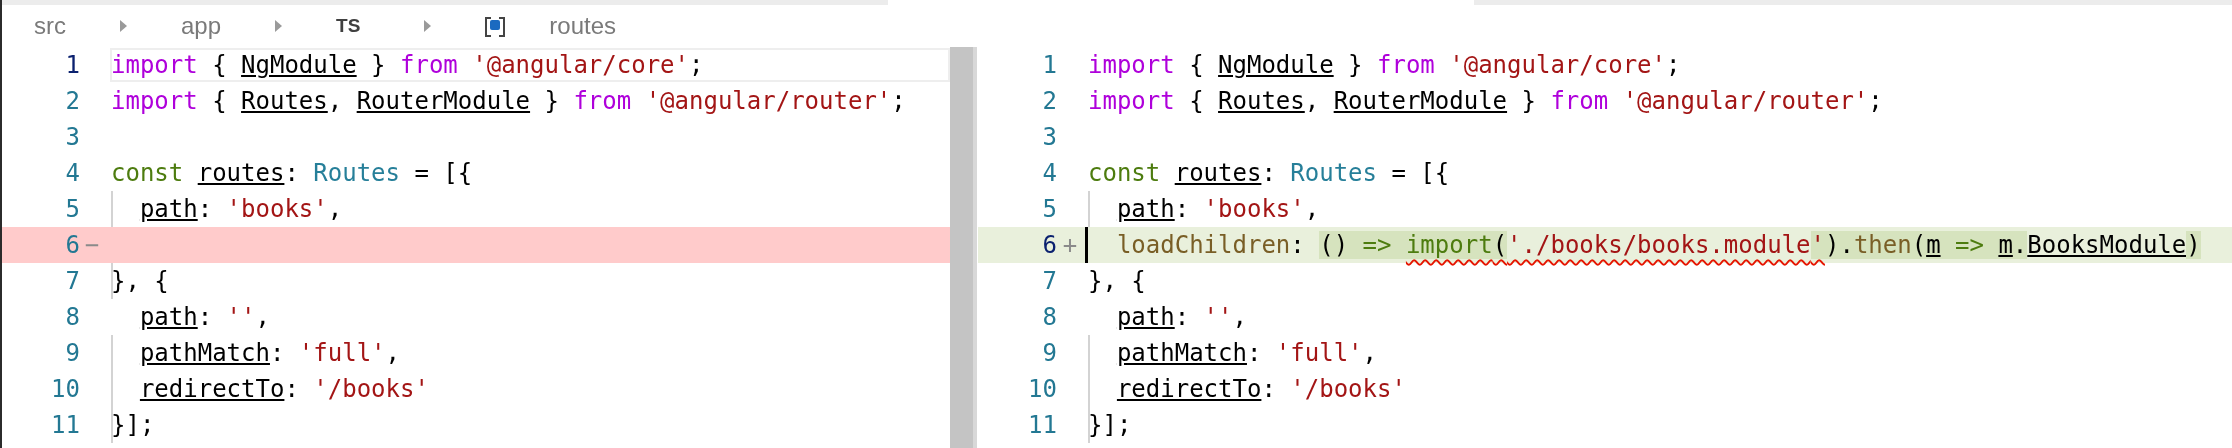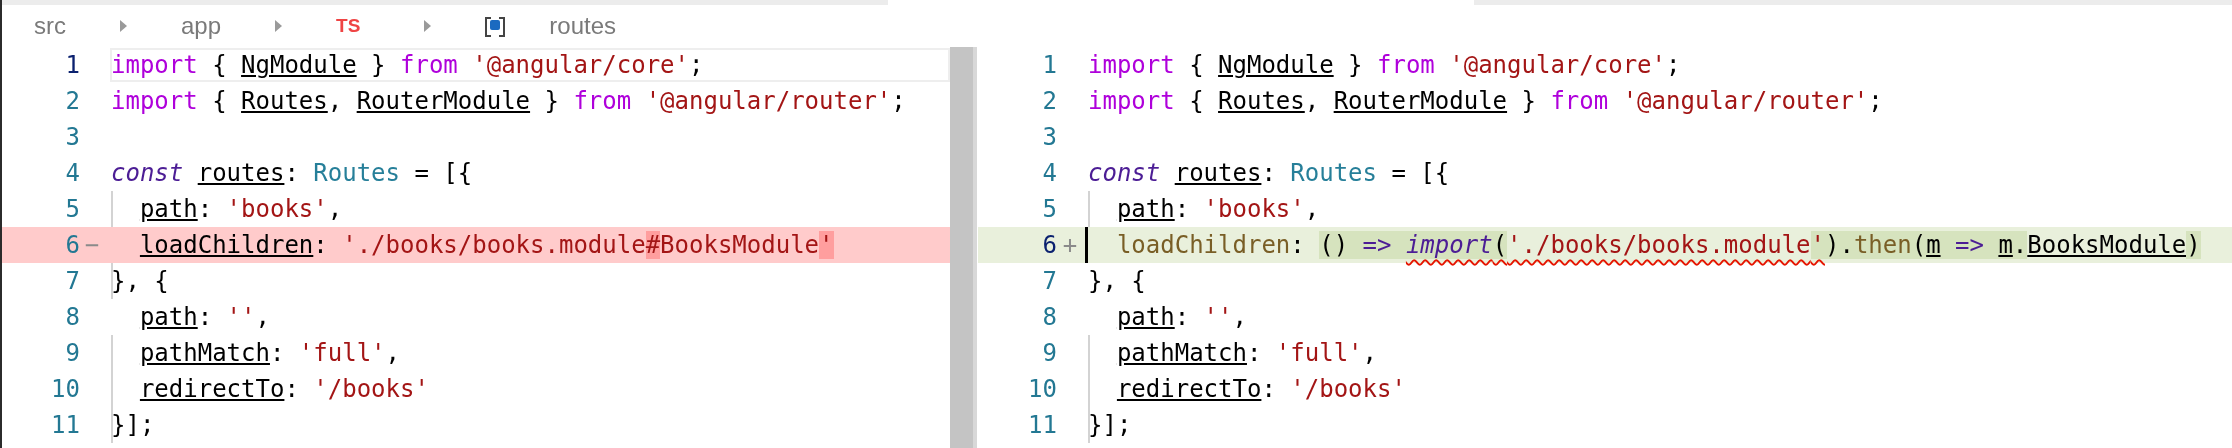--- a/index.html
+++ b/index.html
@@ -4,21 +4,21 @@
 <style>
   html, body { margin:0; padding:0; }
   body { width:2232px; height:448px; background:#ffffff; position:relative; overflow:hidden;
          font-family:"DejaVu Sans Mono", monospace; }
   .left-edge { position:absolute; left:0; top:0; width:2px; height:448px; background:#2b2b2b; }
   .tabstrip { position:absolute; top:0; height:5px; background:#ececec; }
   .breadcrumb { position:absolute; left:34px; top:8px; height:36px; display:flex; align-items:center;
                 font-family:"Liberation Sans", sans-serif; font-size:24px; color:#7a7a7a; white-space:nowrap;gap:42px; }
   .breadcrumb .sep { display:inline-block; width:0; height:0; border-top:6px solid transparent;
                 border-bottom:6px solid transparent; border-left:7px solid #9a9a9a; margin:0 12px; }
-  .breadcrumb .ts { color:#ef4444; font-weight:bold; font-size:19px; margin-right:10px; }
+  .breadcrumb .ts { color:#404040; font-weight:bold; font-size:19px; margin-right:10px; }
   .breadcrumb .sym { display:inline-block; width:20px; height:18px; position:relative; margin-right:2px; }
   .breadcrumb .sym::before { content:""; position:absolute; left:0; top:0; width:4px; height:16px;
                 border:2px solid #444; border-right:none; }
   .breadcrumb .sym::after { content:""; position:absolute; right:0; top:0; width:4px; height:16px;
                 border:2px solid #444; border-left:none; }
   .breadcrumb .sym i { position:absolute; left:5px; top:3px; width:10px; height:10px; background:#1b6ac0; border-radius:2px; }
 
   .pane { position:absolute; top:47px; }
   .pane.left { left:2px; width:948px; }
   .pane.right { left:978px; width:1254px; }
@@ -37,21 +37,21 @@
   .row.added { background:#e9f0dc; }
   .row.current::after { content:""; position:absolute; left:108px; right:0; top:1px; bottom:1px;
                 border:2px solid #eeeeee; pointer-events:none; }
   .hl-del { background:#ff9e9e; }
   .hl-add { background:#d6e3be; }
   .cursor { position:absolute; left:107px; top:0; width:3px; height:36px; background:#000; }
   .guide { position:absolute; width:2px; background:#d3d3d3; }
   .squiggle { text-decoration:underline wavy #e51400; text-underline-offset:6px; text-decoration-thickness:2px; }
 
   .kw { color:#af00db; }
-  .kw2 { color:#4c1d95;font-style:italic; }
+  .kw2 { color:#4d7c0f; }
   .var { color:#000000;text-decoration:underline; }
   .ty { color:#267f99; }
   .str { color:#a31515; }
   .fn { color:#795e26; }
   .pn { color:#000000; }
   .scroll-track { position:absolute; left:950px; top:47px; width:27px; height:401px; background:#c4c4c4; }
   .scroll-edge { position:absolute; left:973px; top:47px; width:4px; height:401px; background:#d8d8d8; }
 </style>
 </head>
 <body>
@@ -92,21 +92,20 @@
     <span class="ln">4</span>
     <span class="code"><span class="kw2">const</span><span> </span><span class="var">routes</span><span class="pn">: </span><span class="ty">Routes</span><span class="pn"> = [{</span></span>
   </div>
   <div class="row">
     <span class="ln">5</span>
     <span class="code"><span>  </span><span class="var">path</span><span class="pn">: </span><span class="str">'books'</span><span class="pn">,</span></span>
   </div>
   <div class="row deleted">
     <span class="ln">6</span>
     <span class="gutter-mark">−</span>
-    <span class="code"><span>  </span><span class="var">loadChildren</span><span class="pn">: </span><span class="str">'./books/books.module</span><span class="str hl-del">#</span><span class="str">BooksModule</span><span class="str hl-del">'</span></span>
   </div>
   <div class="row">
     <span class="ln">7</span>
     <span class="code"><span class="pn">}, {</span></span>
   </div>
   <div class="row">
     <span class="ln">8</span>
     <span class="code"><span>  </span><span class="var">path</span><span class="pn">: </span><span class="str">''</span><span class="pn">,</span></span>
   </div>
   <div class="row">

